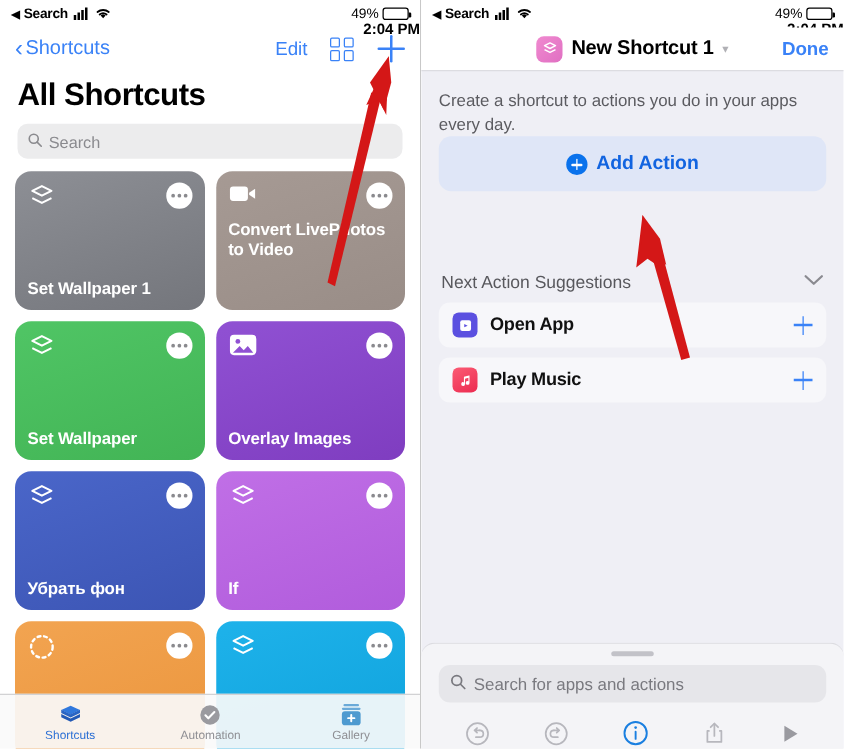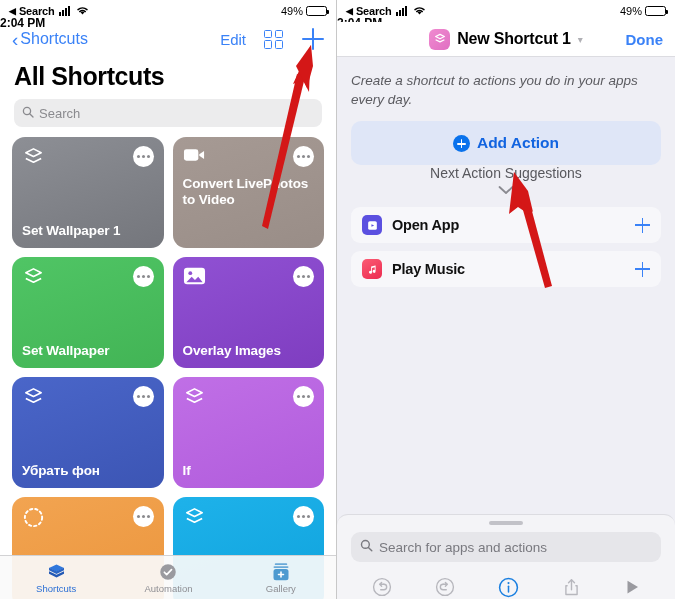--- a/index.html
+++ b/index.html
@@ -24,21 +24,21 @@
   .sb-back-caret { font-size: 9px; line-height: 1; }
   .sb-carrier { font-size: 11px; font-weight: bold; letter-spacing: -0.2px; }
   .sb-signal { display: flex; align-items: flex-end; gap: 1px; height: 10px; margin-left: 2px; }
   .sb-signal i { display: block; width: 2px; background: #000; }
   .sb-signal i:nth-child(1) { height: 4px; }
   .sb-signal i:nth-child(2) { height: 6px; }
   .sb-signal i:nth-child(3) { height: 8px; }
   .sb-signal i:nth-child(4) { height: 10px; }
   .sb-wifi { margin-left: 3px; font-size: 12px; line-height: 1; }
   .sb-center {
-    position: absolute; left: 0; right: 0; text-align: left;
+    position: absolute; left: 0; right: 0; text-align: right;
     font-size: 12px; font-weight: bold; margin-top: 24px;
   }
   .sb-right { margin-left: auto; display: flex; align-items: center; gap: 3px; position: relative; z-index: 2;}
   .sb-batt-txt { font-size: 11px; font-weight: normal; }
   .sb-batt {
     width: 21px; height: 10px; border: 1px solid #000; border-radius: 2.5px;
     position: relative; padding: 1px;
   }
   .sb-batt::after {
     content: ""; position: absolute; right: -3px; top: 3px;
@@ -129,40 +129,39 @@
     display: flex; align-items: center; justify-content: center;
   }
   .rnav-title { font-size: 16px; font-weight: bold; color: #000; letter-spacing: -0.2px; }
   .rnav-chev { color: #b0b0b5; font-size: 10px; }
   .rnav-done { position: absolute; right: 12px; color: #3a82f7; font-size: 15px; font-weight: bold; padding-left: 12px; }
 
   .rbody {
     background: #efeff5; height: 565px; position: relative;
     padding: 14px 14px 0 14px; border-top: 1px solid #dcdce1;
   }
-  .r-desc { font-size: 13.5px; color: #5b5b60; line-height: 1.42; margin-bottom: 12px; font-style: italic; }
+  .r-desc { font-size: 13.5px; color: #5b5b60; line-height: 1.42; margin-bottom: 0; }
   .add-action {
     height: 44px; border-radius: 10px; background: #dfe6f7;
     display: flex; align-items: center; justify-content: center; gap: 7px;
     color: #1264e0; font-size: 15.5px; font-weight: bold;
   }
   .plus-circle {
     width: 17px; height: 17px; border-radius: 50%; background: #0a72ec;
     position: relative; flex: none;
   }
   .plus-circle::before, .plus-circle::after {
     content: ""; position: absolute; background: #fff; border-radius: 1px;
   }
   .plus-circle::before { left: 4px; top: 8px; width: 9px; height: 1.8px; }
   .plus-circle::after { top: 4px; left: 7.6px; height: 9px; width: 1.8px; }
 
   .sugg-header {
-    display: flex; align-items: center; margin-bottom: 9px;
+    display: flex; align-items: center; margin-top: 63px; margin-bottom: 9px;
     padding: 0 2px;
-    flex-direction: column;
   }
   .sugg-title { font-size: 14px; color: #58585d; flex: 1; }
   .sugg-chev { color: #8a8a90; font-size: 15px; }
 
   .sugg-row {
     height: 36px; border-radius: 9px; background: #f7f7fa;
     display: flex; align-items: center; padding: 0 11px; gap: 10px;
     margin-bottom: 8px;
   }
   .sugg-ico { width: 20px; height: 20px; border-radius: 5px; flex: none;

